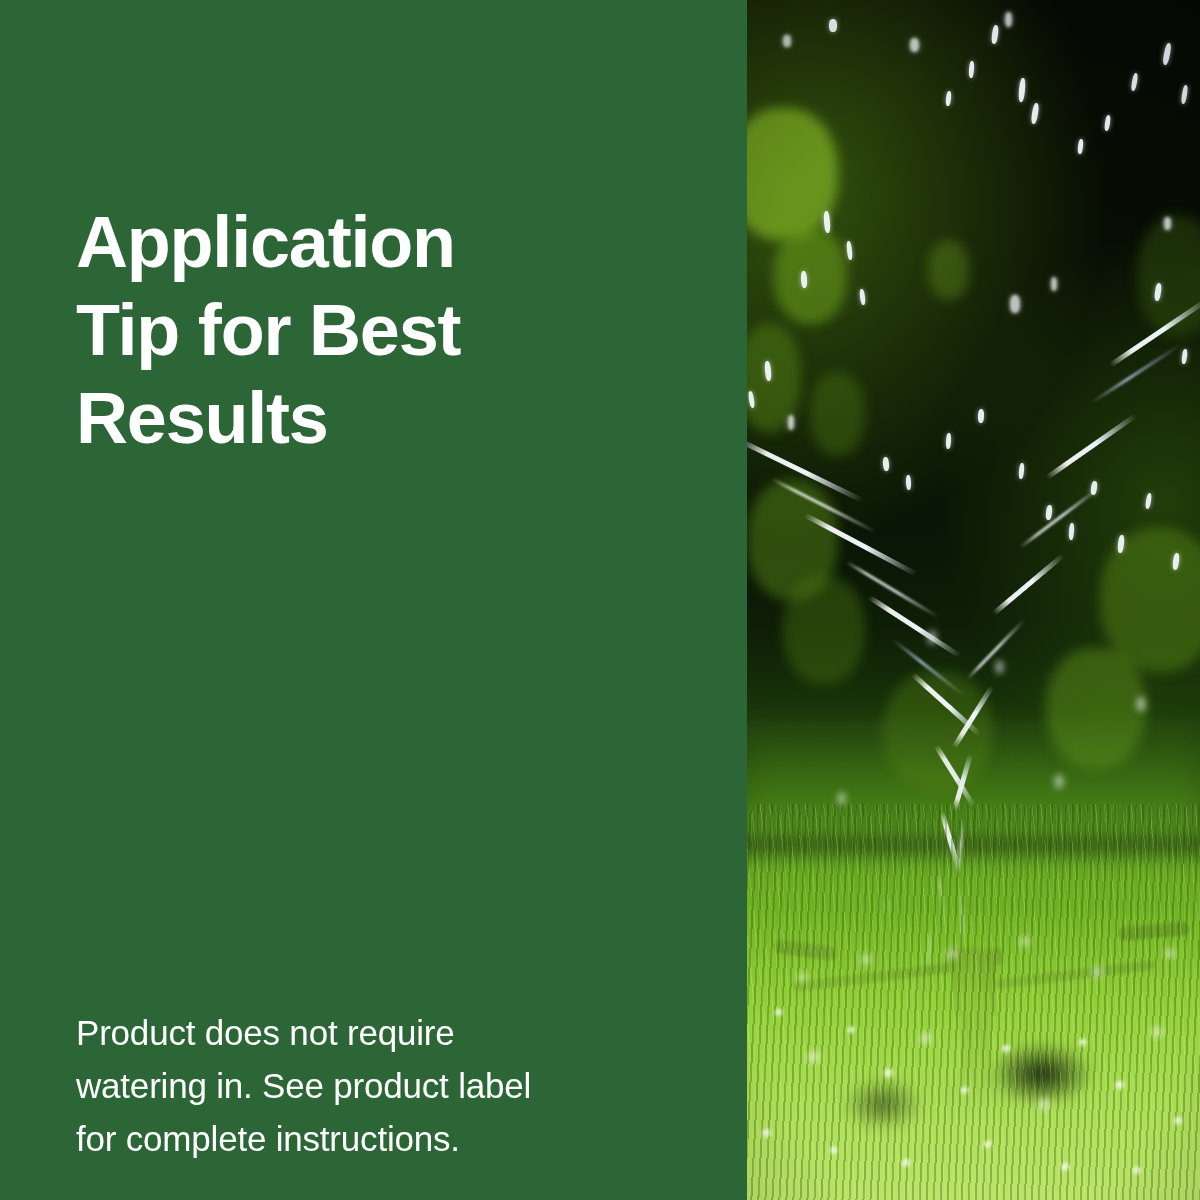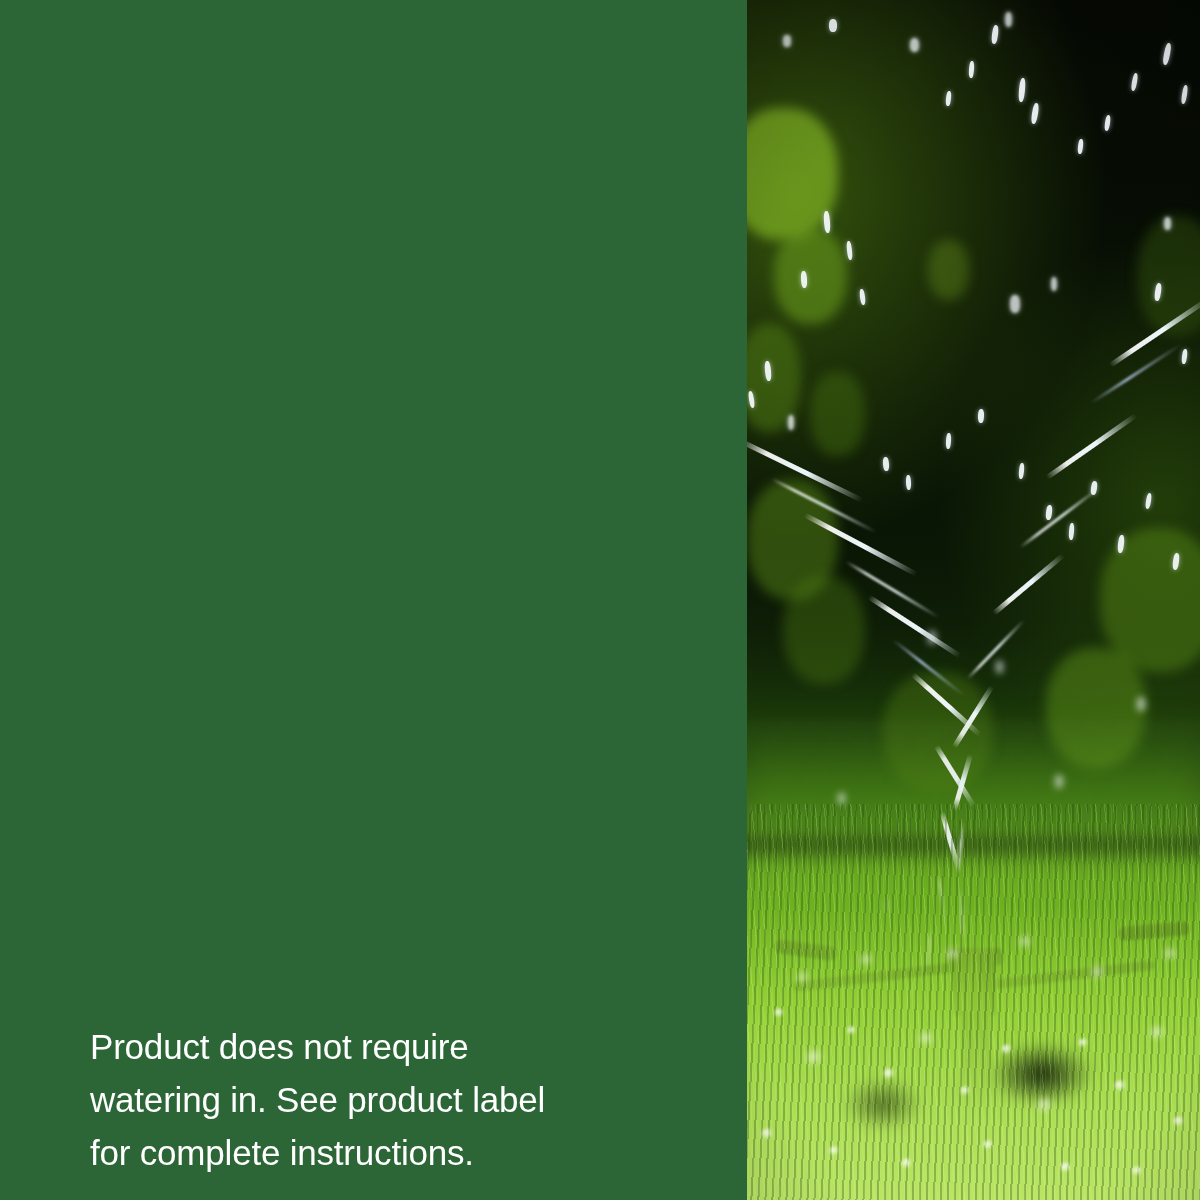--- a/index.html
+++ b/index.html
@@ -57,21 +57,21 @@
     line-height: 70px;
     letter-spacing: -0.3px;
     white-space: pre-line;
   }
 
   .disclaimer {
     position: absolute;
     left: 76px;
     top: 1006px;
     width: 650px;
-    margin: 14px;
+    margin: 0;
     color: #ffffff;
     font-size: 35px;
     font-weight: 400;
     line-height: 53px;
     letter-spacing: -0.2px;
     white-space: pre-line;
   }
 
   
   .photo {
@@ -432,20 +432,23 @@
       <div class="wdrop big" style="left:76%;top:80.5%;width:15px;height:15px;"></div>
       <div class="wdrop big" style="left:25%;top:79.5%;width:14px;height:14px;"></div>
       <div class="wdrop big" style="left:11%;top:81.0%;width:13px;height:13px;"></div>
       <div class="wdrop big" style="left:92%;top:79.0%;width:14px;height:14px;"></div>
     </div>
 
     <div class="photo-vignette"></div>
   </div>
 
   <div class="text-panel">
+    <h1 class="headline">Application
+Tip for Best
+Results</h1>
 
 
     <p class="disclaimer">Product does not require
 watering in. See product label
 for complete instructions.</p>
   </div>
 
 </div>
 
 </body></html>

